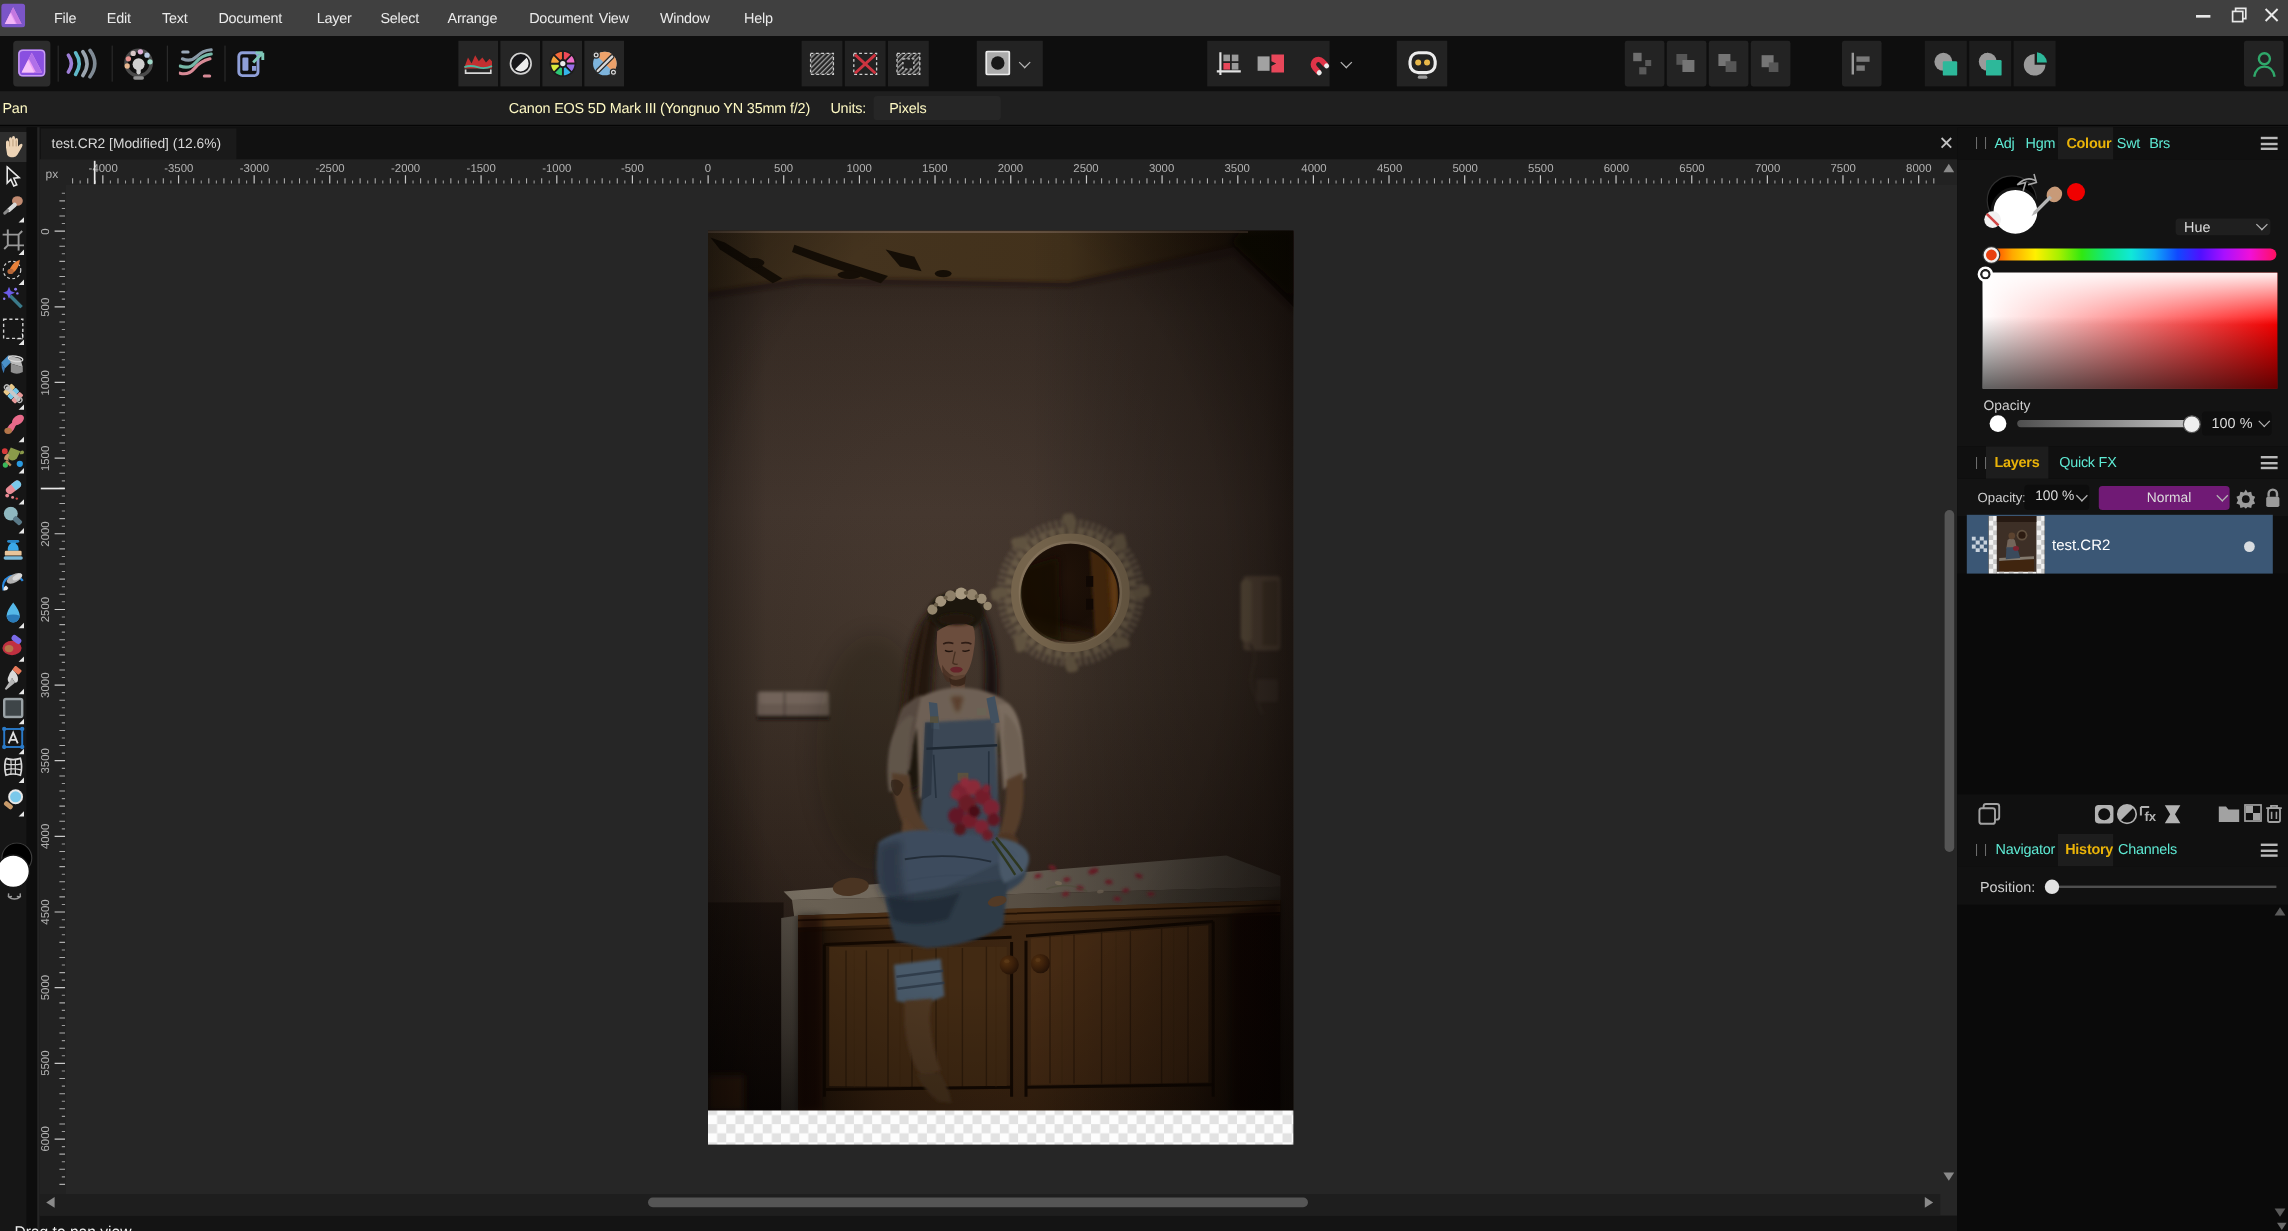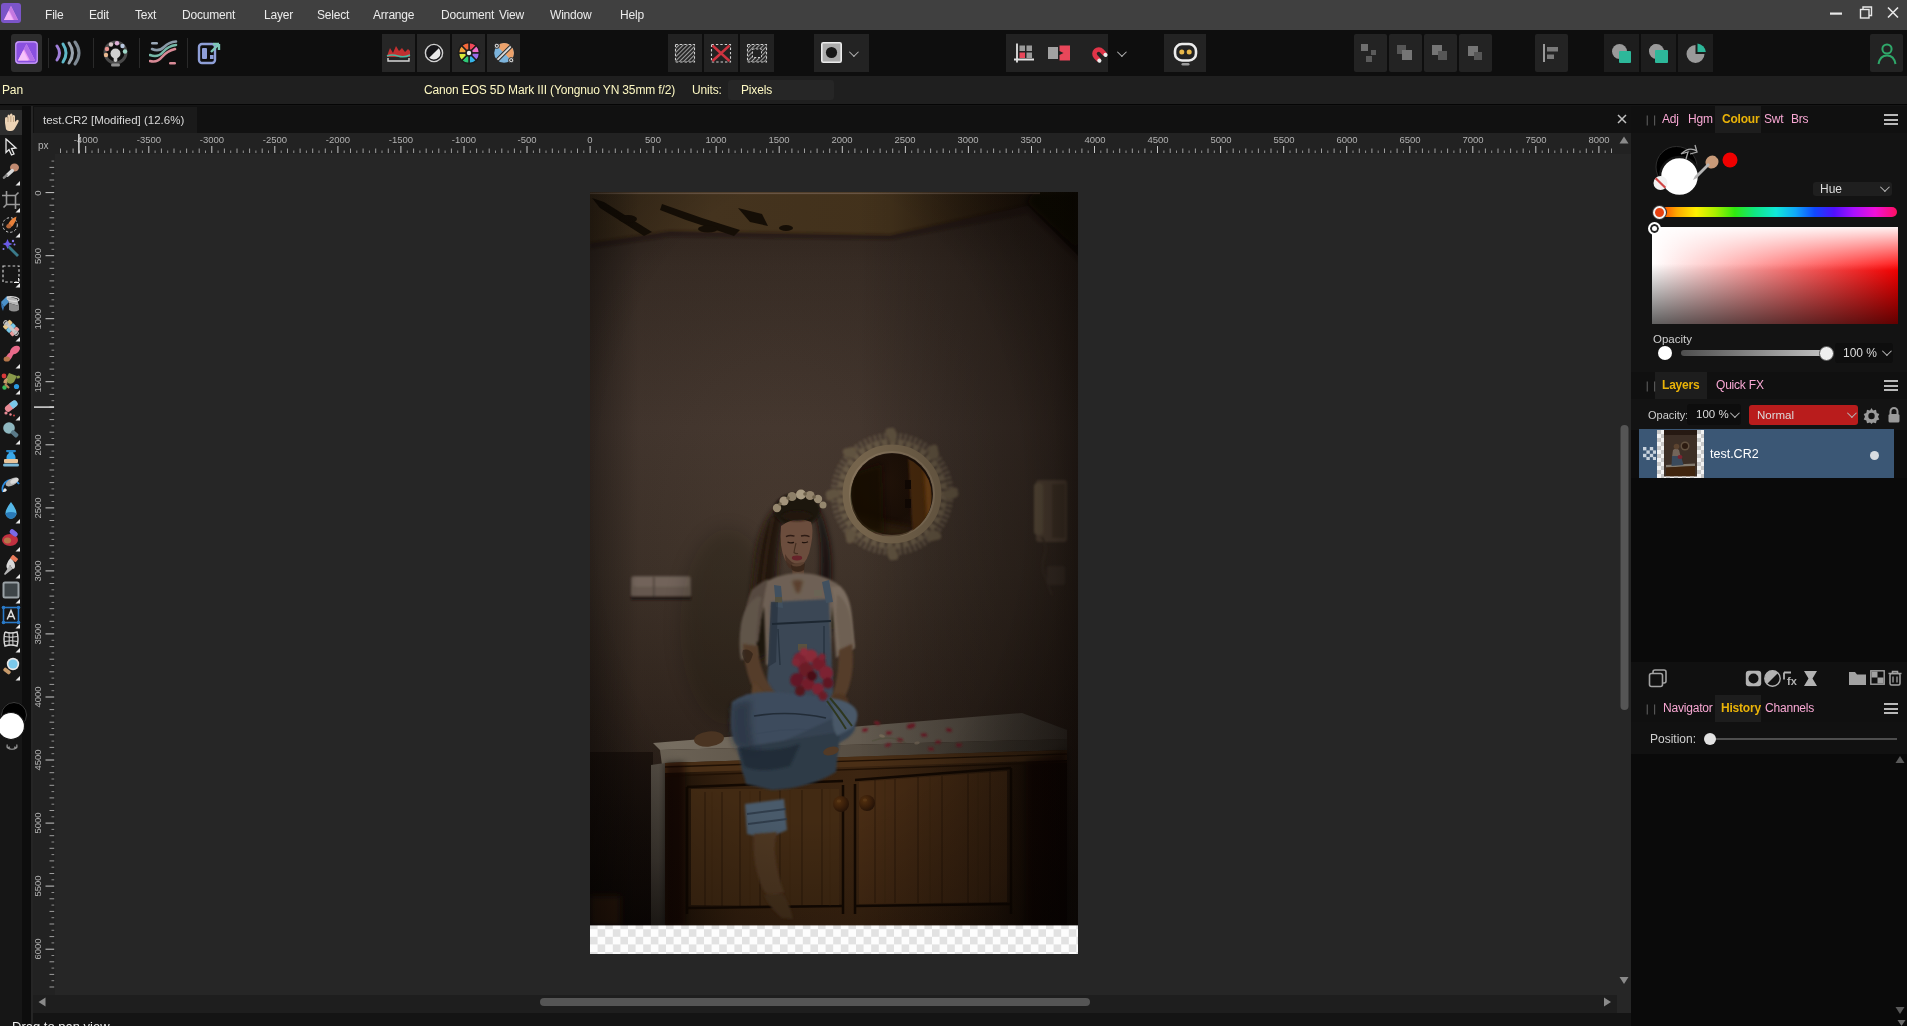--- a/index.html
+++ b/index.html
@@ -8,21 +8,21 @@
 #titlebar{position:absolute;left:0;top:0;width:1907px;height:30px;background:#404040;}
 .menu{position:absolute;top:0;height:30px;line-height:30px;color:#ebebeb;font-size:12px;letter-spacing:-0.2px;}
 #toolbar{position:absolute;left:0;top:30px;width:1907px;height:46px;background:#0e0e0e;}
 #statusbar{position:absolute;left:0;top:76px;width:1907px;height:29px;background:#1f1f1f;border-bottom:1px solid #050505;}
 .stxt{position:absolute;top:0;height:29px;line-height:29px;color:#fef9c3;font-size:12px;letter-spacing:-0.15px;white-space:nowrap;}
 #tabbar{position:absolute;left:33px;top:106px;width:1598px;height:27px;background:#111;}
 #doctab{position:absolute;left:1px;top:1px;width:163px;height:26px;background:#1a1a1a;color:#d8d8d8;font-size:11.5px;line-height:26px;padding-left:9px;}
 #leftbar{position:absolute;left:0;top:106px;width:22px;height:920px;background:#161616;}
 #canvaswrap{position:absolute;left:33px;top:133px;width:1598px;height:880px;background:#262626;}
 #panelarea{position:absolute;left:1631px;top:106px;width:276px;height:920px;background:#0d0d0d;}
-.ptab{position:absolute;font-size:12px;letter-spacing:-0.2px;color:#f9a8d4;height:27px;line-height:27px;}
+.ptab{position:absolute;font-size:12px;letter-spacing:-0.2px;color:#5eead4;height:27px;line-height:27px;}
 .ptab.act{color:#eab308;font-weight:bold;}
 .grip{position:absolute;color:#707070;font-size:10px;letter-spacing:-1px;height:27px;line-height:27px;}
 .burger{position:absolute;width:14px;height:11px;border-top:2px solid #b9b9b9;border-bottom:2px solid #b9b9b9;}
 .burger:after{content:"";position:absolute;left:0;top:2.5px;width:14px;height:2px;background:#b9b9b9;}
 .ddbox{position:absolute;background:#222;border-radius:3px;color:#dcdcdc;font-size:12px;}
 .chev{position:absolute;width:8px;height:8px;}
 .chev:after{content:"";position:absolute;left:0;top:0;width:6px;height:6px;border-right:1.6px solid #b5b5b5;border-bottom:1.6px solid #b5b5b5;transform:rotate(45deg) translate(0px,-2px);}
 .lbl{position:absolute;color:#cfcfcf;font-size:12px;}
 </style>
 </head>
@@ -858,21 +858,21 @@
 <div class="abs" style="left:0;top:266px;width:276px;height:27px;background:#101010;"></div>
 <div class="abs" style="left:24px;top:266px;width:52px;height:27px;background:#1d1d1d;"></div>
 <span class="grip" style="left:12px;top:266px;">❘❘</span>
 <span class="ptab act" style="left:31px;top:266px;">Layers</span>
 <span class="ptab" style="left:85px;top:266px;">Quick FX</span>
 <div class="burger" style="left:253px;top:274px;"></div>
 <div class="abs" style="left:0;top:293px;width:276px;height:31px;background:#131313;"></div>
 <span class="lbl" style="left:17px;top:303px;font-size:11px;">Opacity:</span>
 <div class="ddbox" style="left:56px;top:298px;width:54px;height:21px;line-height:21px;background:#0d0d0d;font-size:11.5px;"><span style="padding-left:9px;">100 %</span></div>
 <div class="chev" style="left:99px;top:305px;"></div>
-<div class="ddbox" style="left:118px;top:299px;width:109px;height:20px;line-height:20px;background:#b91c1c;font-size:11.5px;"><span style="padding-left:8px;">Normal</span></div>
+<div class="ddbox" style="left:118px;top:299px;width:109px;height:20px;line-height:20px;background:#701a75;font-size:11.5px;text-align:center;"><span style="padding-left:8px;">Normal</span></div>
 <div class="chev" style="left:216px;top:305px;"></div>
 <svg class="abs" style="left:232px;top:301px;" width="17" height="17" viewBox="0 0 17 17">
       <path d="M8.5,1 L10,3.5 L13,2.8 L13.7,5.9 L16.3,7 L15,9.8 L16.3,12.5 L13.6,13.6 L13,16.3 L10,15.5 L8.5,17 L7,15.5 L4,16.3 L3.4,13.6 L0.7,12.5 L2,9.8 L0.7,7 L3.3,5.9 L4,2.8 L7,3.5 Z" fill="#9a9a9a"></path>
       <circle cx="8.5" cy="9" r="3.2" fill="#131313"></circle>
     </svg>
 <svg class="abs" style="left:256px;top:300px;" width="14" height="18" viewBox="0 0 14 18">
       <rect x="1.5" y="8" width="11" height="8.5" rx="1.5" fill="#9a9a9a"></rect>
       <path d="M3.5,8 V5.5 a3.5,3.5 0 0 1 7,0 V8" fill="none" stroke="#9a9a9a" stroke-width="2"></path>
     </svg>
 

